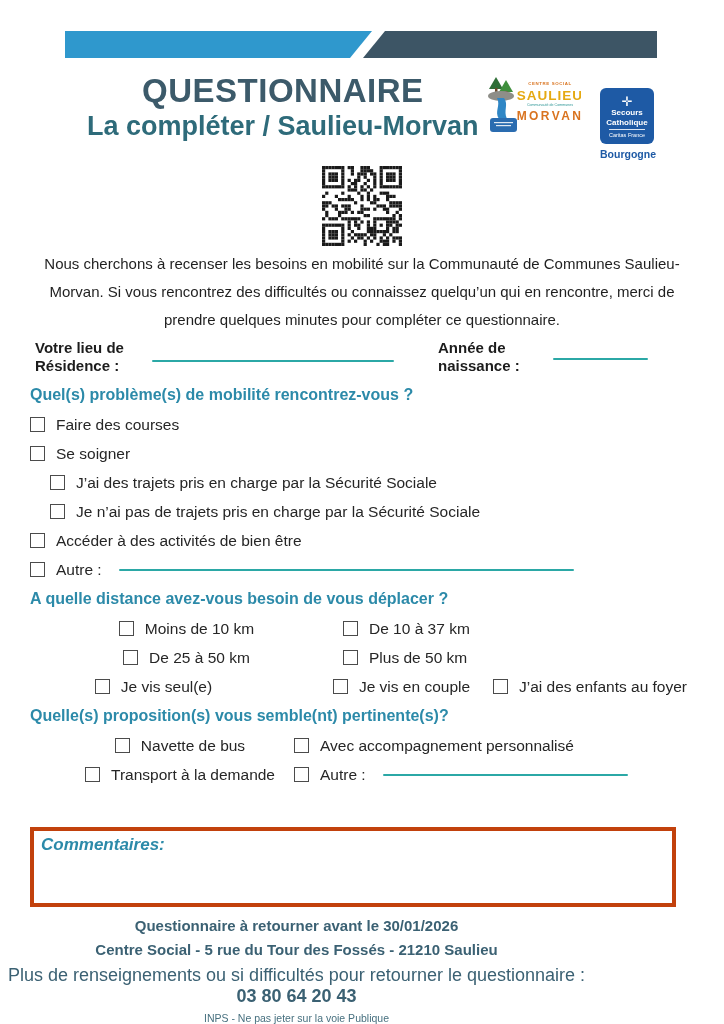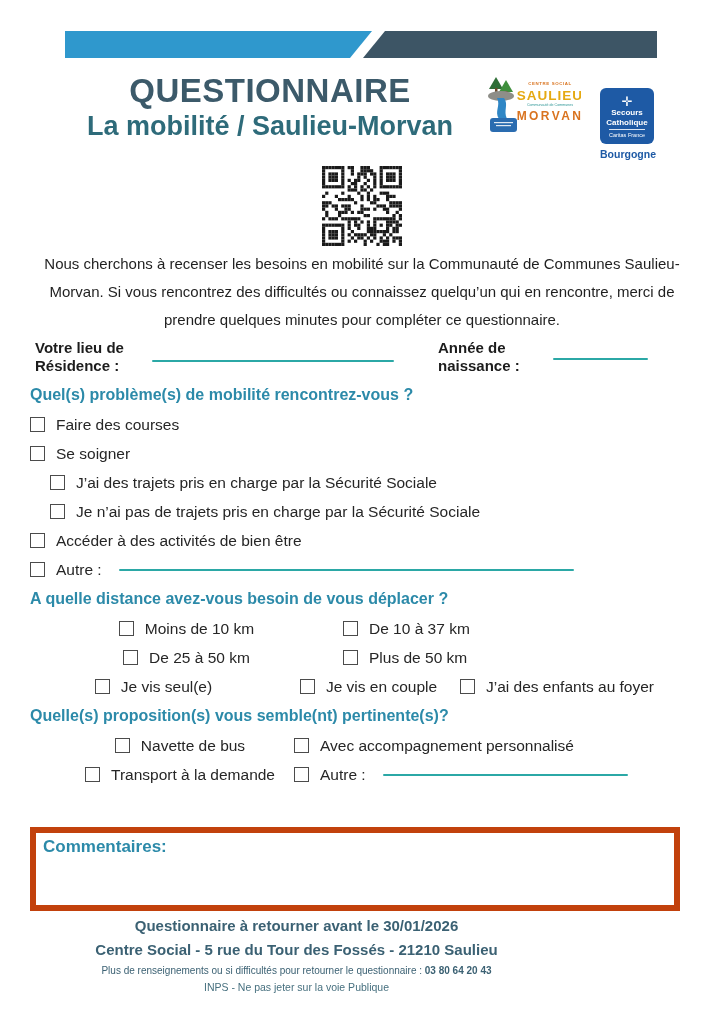--- a/index.html
+++ b/index.html
@@ -45,48 +45,48 @@
   
   .form{position:absolute;left:30px;top:385px;width:664px;}
   .sh{margin:0 0 11px 0;font-size:16px;line-height:19px;font-weight:bold;color:#2c8aa9;}
   .sh .note{font-size:14.5px;}
   .row{display:flex;align-items:center;height:19px;line-height:19px;margin-bottom:10px;
        font-size:15.5px;color:#262626;}
   .cb{width:13px;height:13px;border:1.4px solid #4b4b4b;background:#fff;margin-right:11px;flex:none;box-sizing:content-box;}
   .indent{margin-left:20px;}
   .opt{display:flex;align-items:center;justify-content:center;}
   .w1{width:313px;}
-  .f1{width:247px;} .f2{width:183px;}
+  .f1{width:247px;} .f2{width:183px;margin-left:33px;}
   .p1{width:228px;padding-left:36px;}
   .fill{height:2px;background:#2ba8a6;border-radius:2px;}
   .fill.l1{width:455px;margin-left:17px;}
   .fill.l4{width:245px;margin-left:17px;}
 
   
-  .comments{position:absolute;left:30px;top:827px;width:638px;height:72px;border:6px solid #c2410c;}
+  .comments{position:absolute;left:30px;top:827px;width:638px;height:72px;border:4px solid #c2410c;font-style:italic;}
   .comments-label{font-size:17px;font-weight:bold;color:#2c8aa9;padding:4px 7px;}
 
   
   .footer{position:absolute;left:0;top:917px;width:593px;text-align:center;color:#3b6173;}
   .f-b{font-size:15px;font-weight:bold;margin-bottom:7px;}
-  .f-r{font-size:10px;}
+  .f-r{font-size:18px;}
   .f-r b{font-weight:bold;}
   .f-s{font-size:10.5px;margin-top:5px;color:#47707f;}
 </style>
 </head>
 <body>
 
 <div class="page">
 
   <div class="banner-blue"></div>
   <div class="banner-dark"></div>
 
   <div class="title-block">
     <h1>QUESTIONNAIRE</h1>
-    <div class="subtitle">La mobilité / Saulieu-Morvan</div>
+    <div class="subtitle">La compléter / Saulieu-Morvan</div>
   </div>
 
   <div class="saulieu">
     <svg width="95" height="58" viewBox="0 0 95 58">
       <polygon points="10,1 17,13 3,13" fill="#2f6e37"></polygon>
       <polygon points="20,4 27,16 13,16" fill="#3f8f3d"></polygon>
       <rect x="9" y="12" width="2.5" height="5" fill="#6b4a2b"></rect>
       <rect x="19" y="15" width="2.5" height="5" fill="#6b4a2b"></rect>
       <ellipse cx="15" cy="20" rx="13" ry="5" fill="#8e8e88"></ellipse>
       <path d="M11,22 C15,30 8,35 13,43 L21,43 C17,34 23,29 18,22 Z" fill="#2f86c5"></path>

